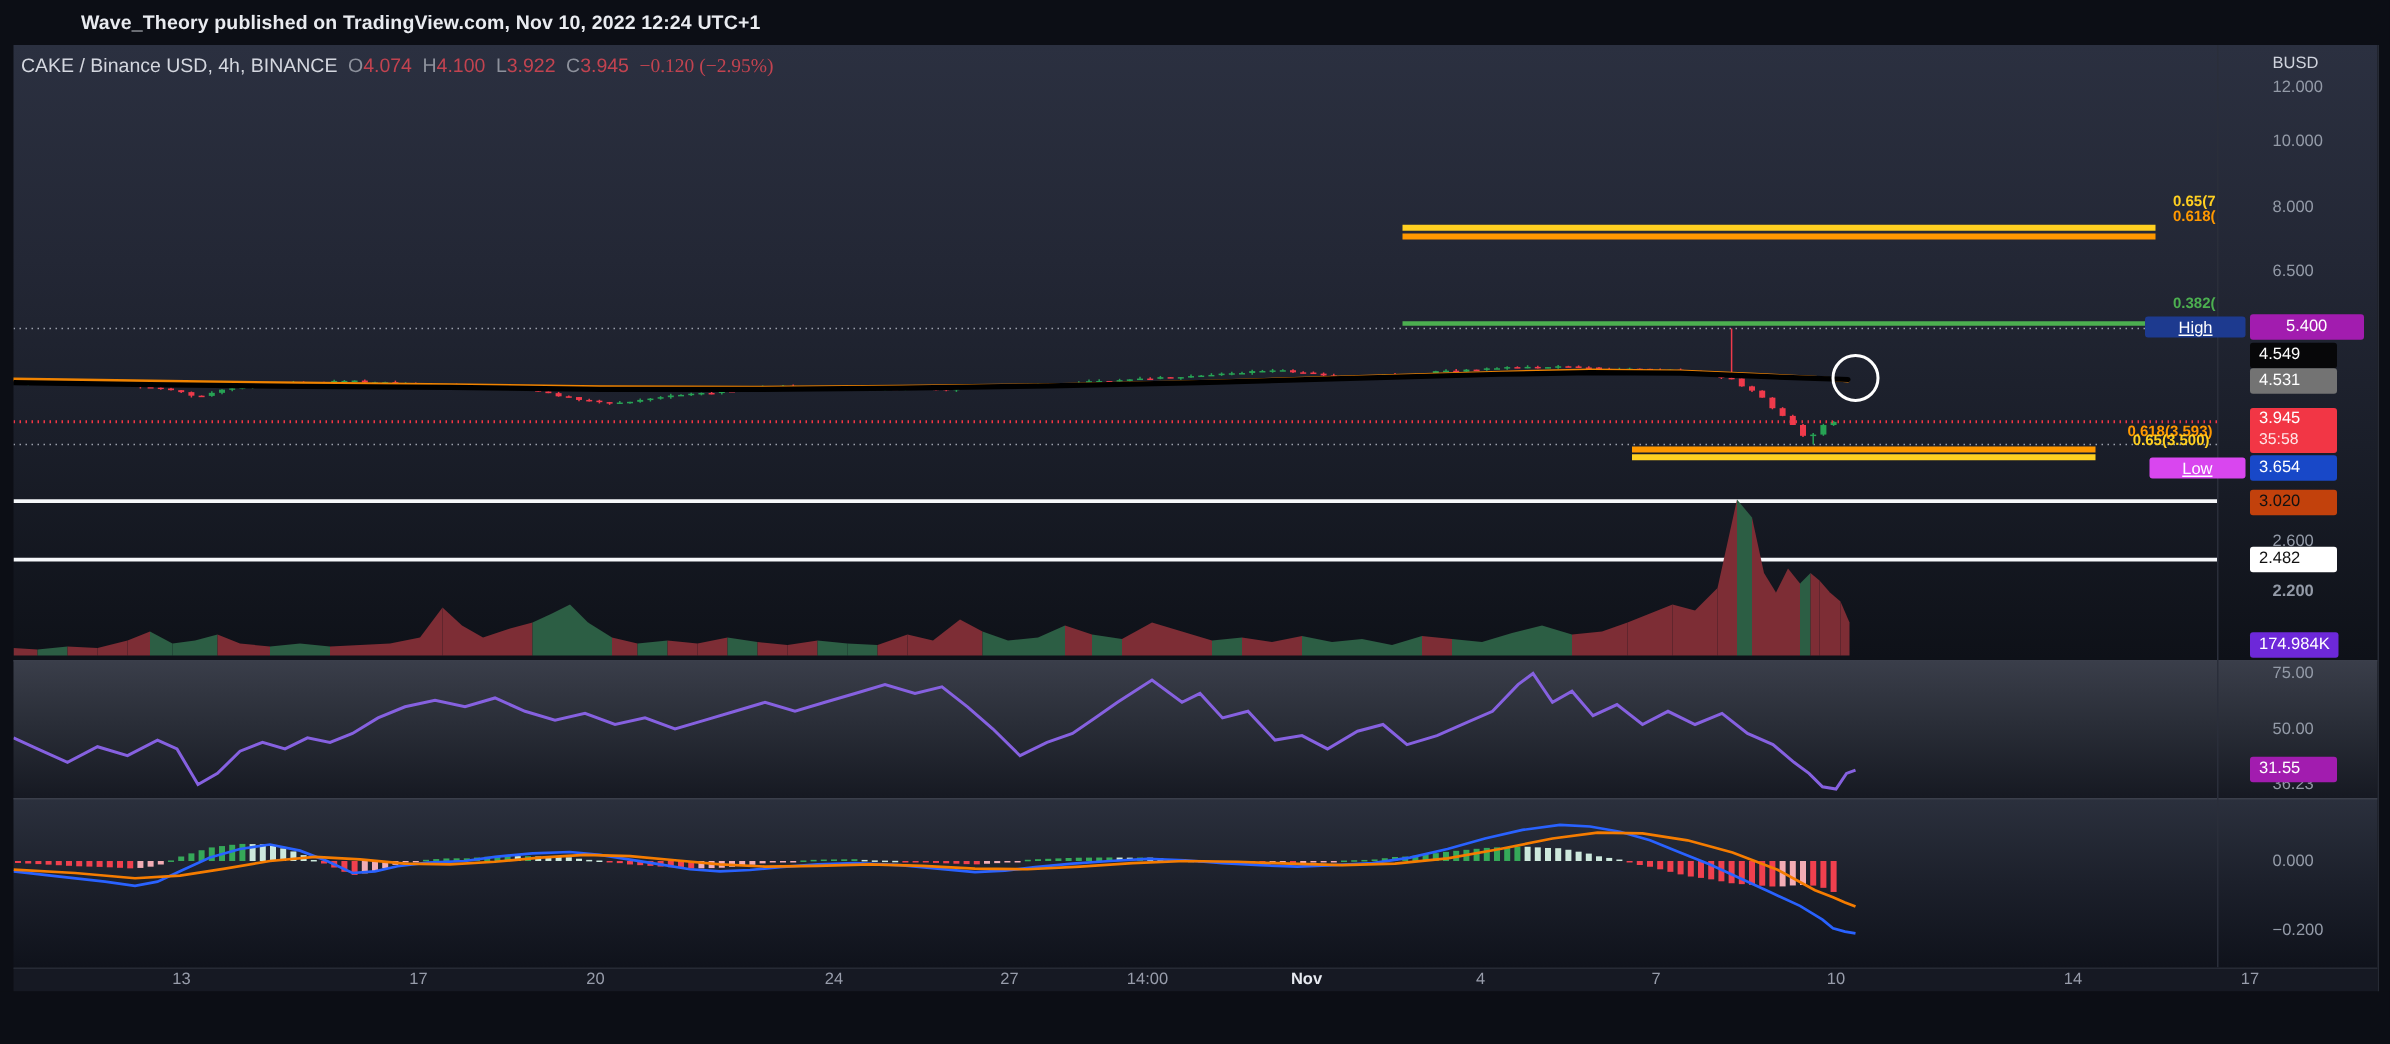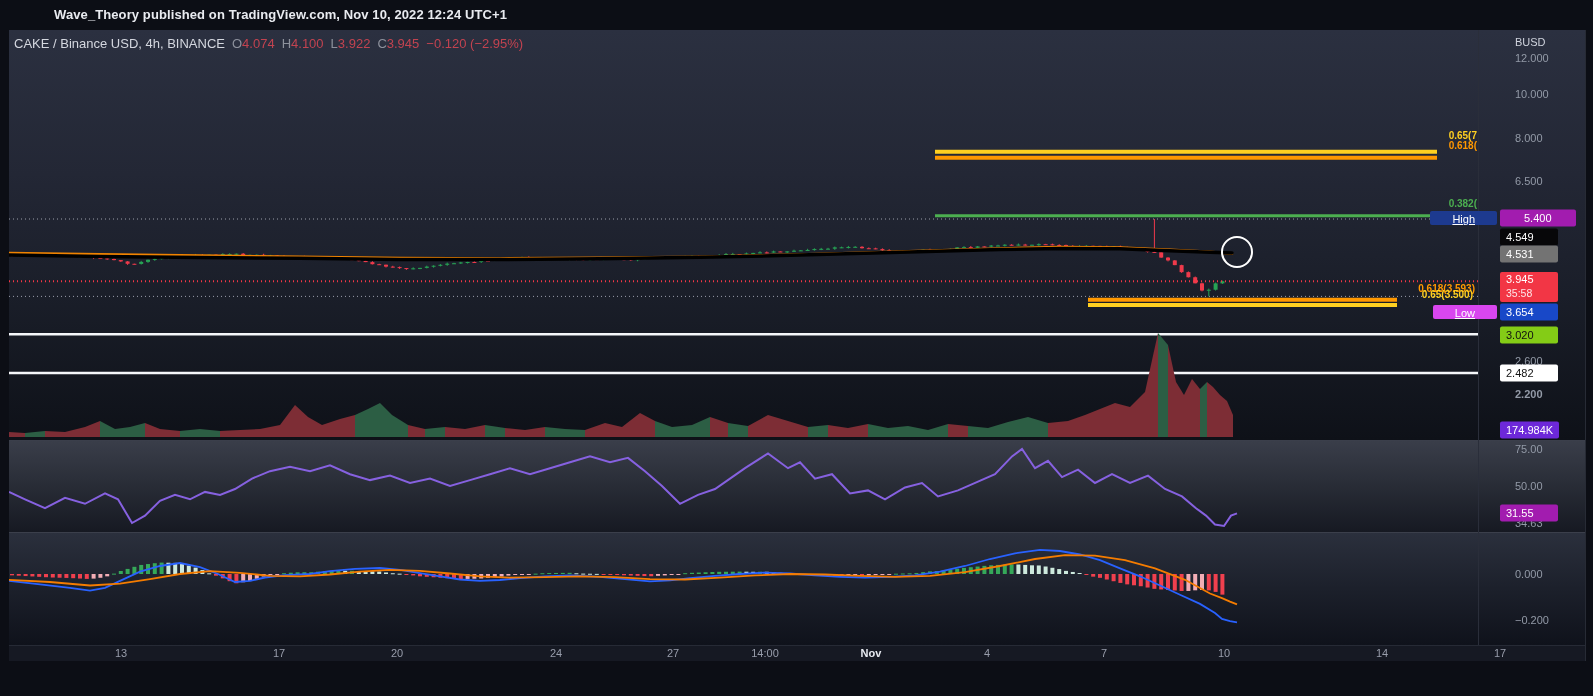--- a/index.html
+++ b/index.html
@@ -12,21 +12,21 @@
   .pane-macd{top:532px;height:113px;background:linear-gradient(180deg,#2b303d 0%,#1c202b 50%,#0f121b 100%);}
   .sep{position:absolute;left:9px;width:1576px;height:1px;background:#3b3f4b;}
   .axis-v{position:absolute;left:1478px;top:30px;width:1px;height:615px;background:#2a2e3a;}
   .widget-right{position:absolute;left:1585px;top:30px;width:1px;height:631px;background:#272b35;}
   .timeaxis{position:absolute;left:9px;top:645px;width:1576px;height:16px;background:#161923;border-top:1px solid #262a35;box-sizing:border-box;}
   .footer{position:absolute;left:0;top:661px;width:1593px;height:35px;background:#0c0e15;}
   .legend{position:absolute;left:14px;top:36px;font-size:13px;white-space:nowrap;}
   .legend .sym{color:#d4d7df;}
   .legend .k{color:#8d919c;margin-left:7px;}
   .legend .v{color:#c24350;}
-  .legend .chg{color:#c24350;margin-left:7px;}
+  .legend .chg{color:#c24350;margin-left:7px;font-family:Liberation Serif, serif;}
   #plot{position:absolute;left:0;top:0;z-index:2;}
   #labels{position:absolute;left:0;top:0;width:1593px;height:696px;z-index:3;pointer-events:none;}
   .tick{position:absolute;left:1515px;transform:translateY(-50%);font-size:11px;color:#939aa7;white-space:nowrap;}
   .cur{position:absolute;left:1515px;transform:translateY(-50%);font-size:11px;color:#cfd3dd;}
   .lbl{position:absolute;left:1500px;transform:translateY(-50%);font-size:11px;line-height:17px;height:17px;min-width:46px;padding:0 6px;border-radius:2px;white-space:nowrap;}
   .lbl .sub{display:block;font-size:10.5px;line-height:13px;color:rgba(255,255,255,.88);}
   .lbl.dual{height:30px;line-height:15px;}
   .tagbox{position:absolute;right:96px;transform:translateY(-50%);font-size:11px;line-height:17px;height:14px;padding:0 22px;border-radius:2px;color:#fff;text-decoration:underline;}
   .fib{position:absolute;transform:translateY(-50%);font-size:10px;font-weight:bold;white-space:nowrap;}
   .tlab{position:absolute;top:653px;transform:translate(-50%,-50%);font-size:11px;color:#989dab;}
@@ -695,31 +695,31 @@
   </div>
   <div class="cur" style="top:42px">BUSD</div>
 <div class="tick" style="top: 58px;">12.000</div>
     <div class="tick" style="top: 94px;">10.000</div>
     <div class="tick" style="top: 138px;">8.000</div>
     <div class="tick" style="top: 181px;">6.500</div>
     <div class="tick" style="top: 361px;">2.600</div>
     <div class="tick" style="top: 394px; font-weight: bold;">2.200</div>
     <div class="tick" style="top: 449px;">75.00</div>
     <div class="tick" style="top: 486px;">50.00</div>
-    <div class="tick" style="top: 523px;">34.63</div>
+    <div class="tick" style="top: 523px;">36.23</div>
     <div class="tick" style="top: 574px;">0.000</div>
     <div class="tick" style="top: 620px;">−0.200</div>
     <div class="tagbox" style="top: 218px; background: rgb(29, 58, 143);">High</div>
     <div class="lbl" style="top: 218px; background: #a21caf; color: rgb(255, 255, 255); padding-left: 24px;">5.400</div>
     <div class="lbl" style="top: 237px; background: rgb(7, 7, 9); color: rgb(255, 255, 255);">4.549</div>
     <div class="lbl" style="top: 254px; background: #737373; color: rgb(255, 255, 255);">4.531</div>
     <div class="lbl dual" style="top: 287px; background: rgb(242, 54, 69); color: rgb(255, 255, 255);">3.945<span class="sub">35:58</span></div>
     <div class="tagbox" style="top: 312px; background: #d946ef;">Low</div>
     <div class="lbl" style="top: 312px; background: rgb(24, 72, 200); color: rgb(255, 255, 255);">3.654</div>
-    <div class="lbl" style="top: 335px; background: #84cc16; color: rgb(17, 17, 17);">3.020</div>
+    <div class="lbl" style="top: 335px; background: #c2410c; color: rgb(17, 17, 17);">3.020</div>
     <div class="lbl" style="top: 373px; background: rgb(255, 255, 255); color: rgb(17, 17, 17);">2.482</div>
     <div class="lbl" style="top: 430px; background: #6d28d9; color: rgb(255, 255, 255);">174.984K</div>
     <div class="lbl" style="top: 513px; background: #a21caf; color: rgb(255, 255, 255);">31.55</div>
     <div class="fib" style="top: 135px; right: 116px; color: rgb(255, 208, 33);">0.65(7</div>
     <div class="fib" style="top: 145px; right: 116px; color: rgb(255, 152, 0);">0.618(</div>
     <div class="fib" style="top: 203px; right: 116px; color: rgb(76, 175, 80);">0.382(</div>
     <div class="fib" style="top: 288px; right: 118px; color: rgb(255, 152, 0);">0.618(3.593)</div>
     <div class="fib" style="top: 294px; right: 120px; color: rgb(255, 208, 33);">0.65(3.500)</div>
     <div class="tlab" style="left: 121px;">13</div>
     <div class="tlab" style="left: 279px;">17</div>

